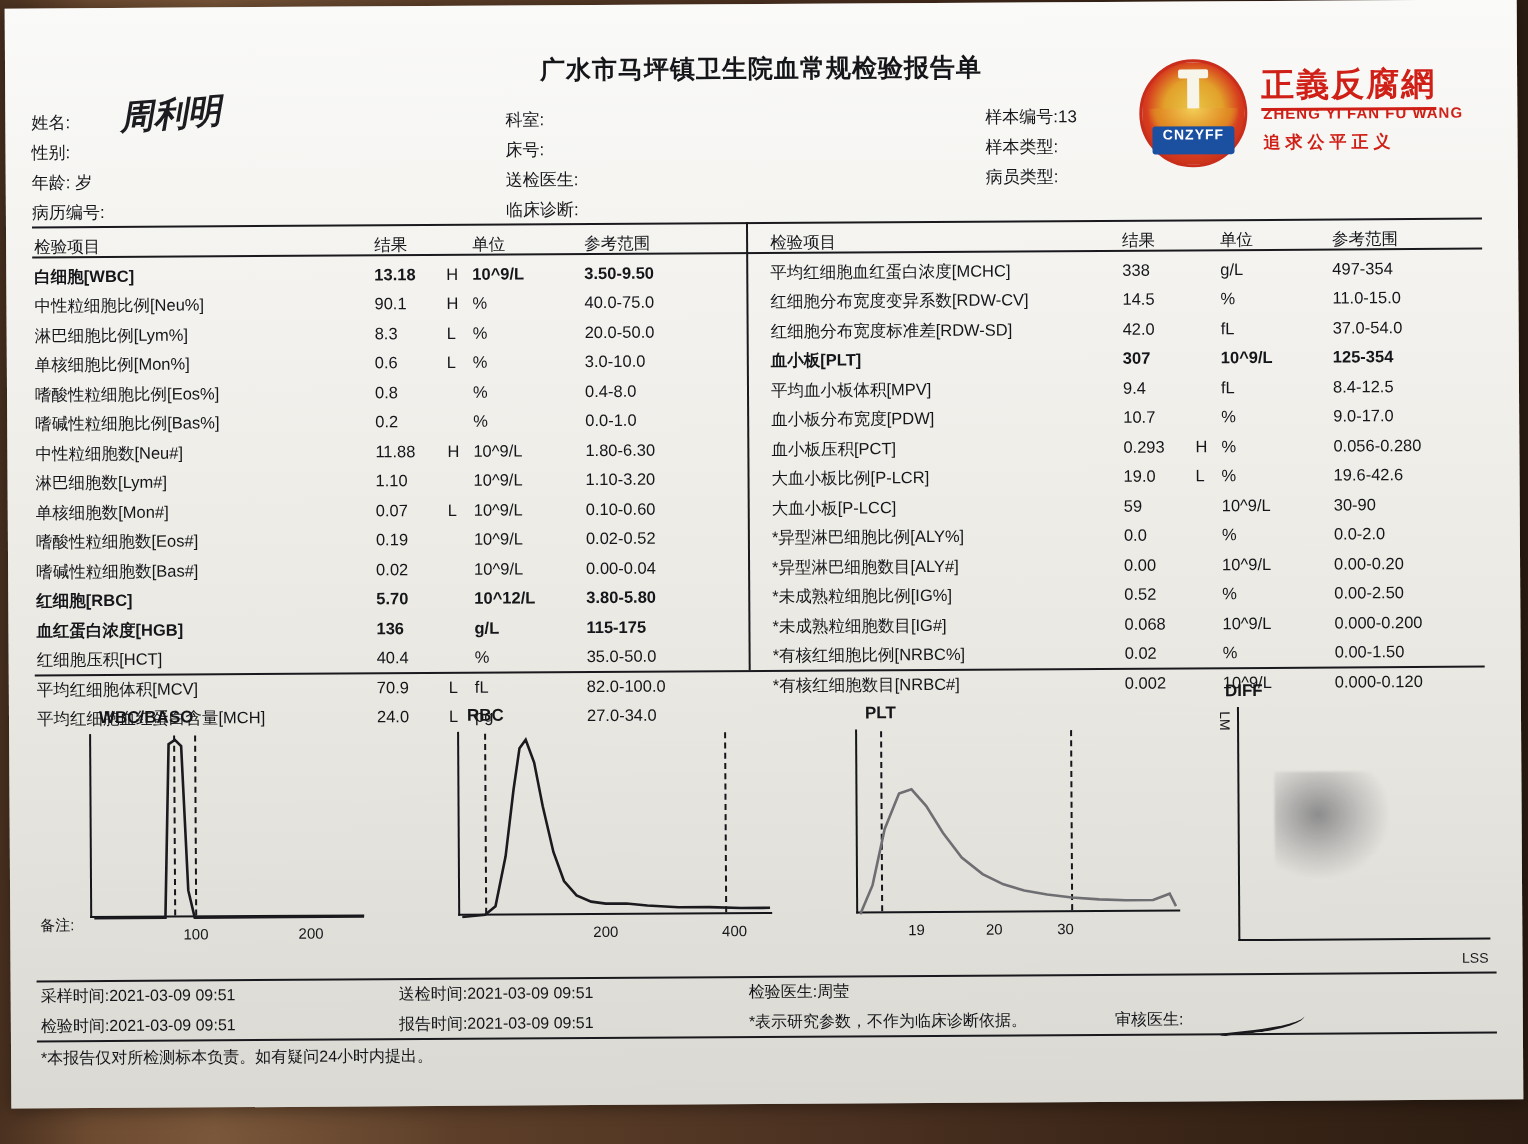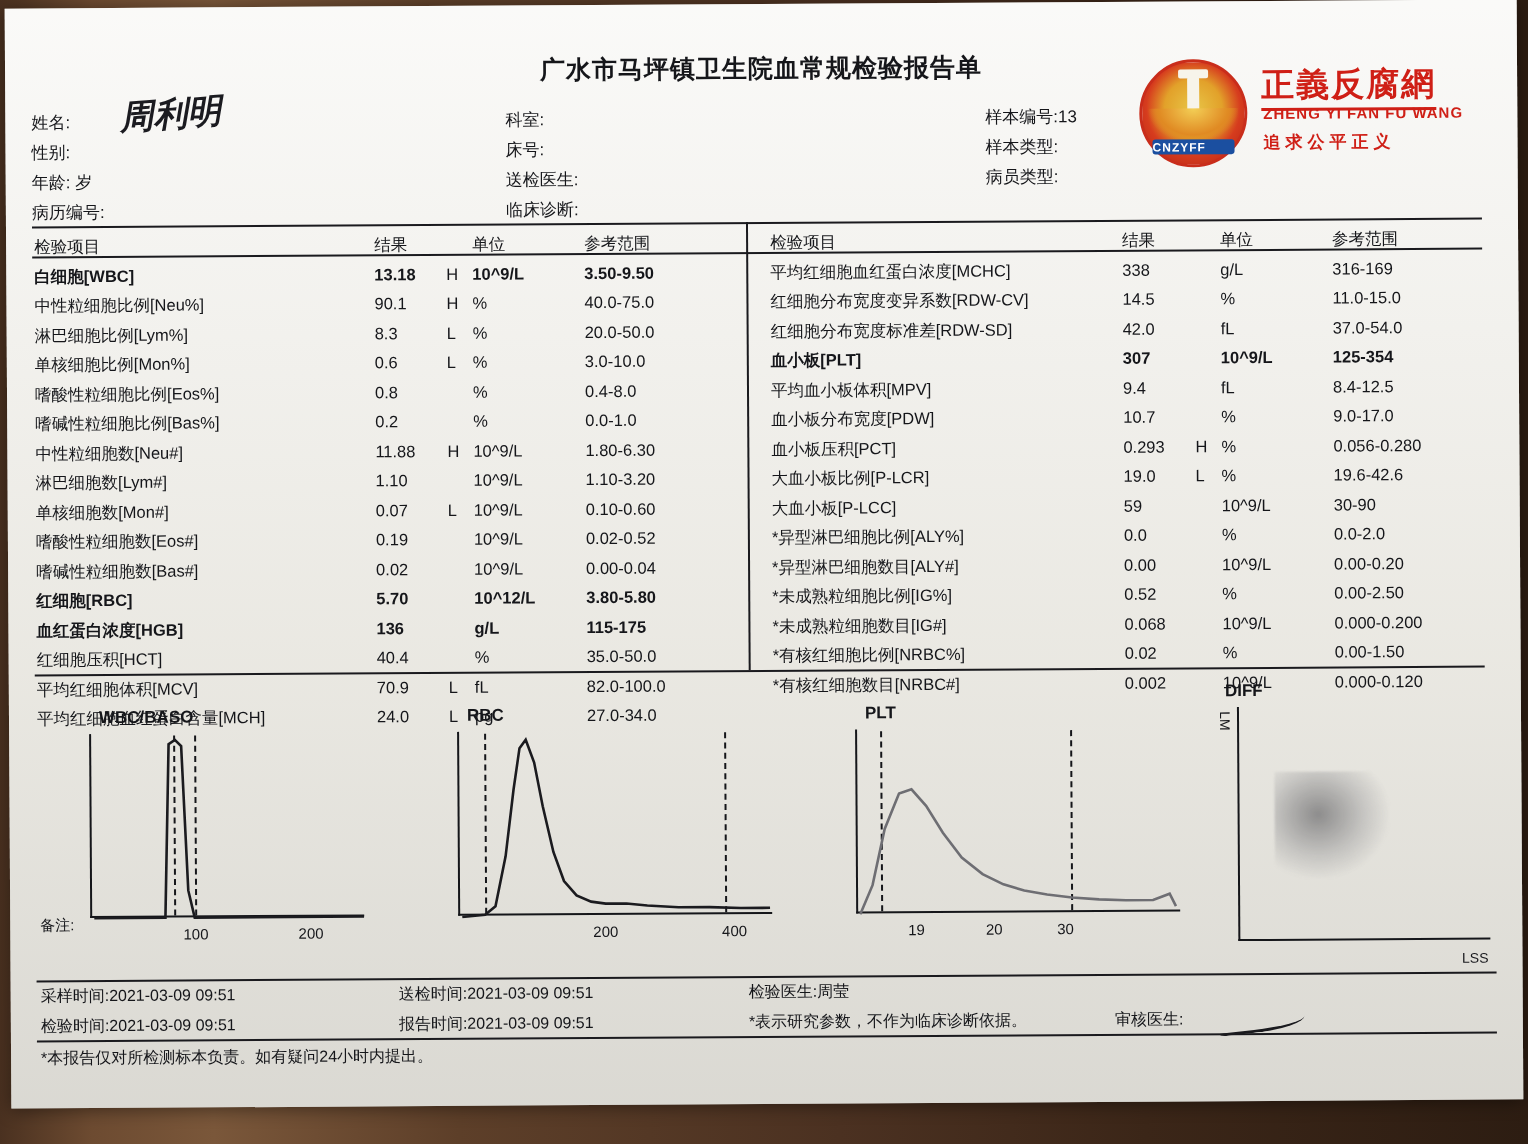--- a/index.html
+++ b/index.html
@@ -63,23 +63,23 @@
   }
   .emblem .pillar:before{
     content:"";position:absolute;left:-9px;top:-7px;width:30px;height:9px;background:#f7f4ea;border-radius:2px;
   }
   .emblem .wings{
     position:absolute;left:6px;top:46px;right:6px;height:34px;
     background:radial-gradient(ellipse at 50% 0%,#f3cf56 0%,#e08a23 55%,rgba(224,138,35,0) 72%);
     border-radius:0 0 50% 50%;
   }
   .emblem .band{
-    position:absolute;left:10px;bottom:10px;right:10px;height:15px;
-    background:#1b4fa0;border-radius:3px;color:#fff;font-size:12px;
-    text-align:left;line-height:16px;letter-spacing:1px;font-weight:bold;
+    position:absolute;left:10px;bottom:10px;right:10px;height:28px;
+    background:#1b4fa0;border-radius:3px;color:#fff;font-size:14px;
+    text-align:center;line-height:16px;letter-spacing:1px;font-weight:bold;
   }
   .logo .zh{
     position:absolute;left:122px;top:4px;font-size:33px;font-weight:bold;color:#cf1f16;
     letter-spacing:2px;font-family:"Liberation Serif","DejaVu Serif",serif;
   }
   .logo .zh:after{
     content:"";position:absolute;left:0;right:0;bottom:-3px;height:3px;background:#cf1f16;
   }
   .logo .py{position:absolute;left:124px;top:46px;font-size:15px;font-weight:bold;color:#cf1f16;letter-spacing:1px;}
   .logo .slogan{position:absolute;left:124px;top:72px;font-size:17px;font-weight:bold;color:#cf1f16;letter-spacing:5px;}
@@ -312,21 +312,21 @@
             <td class="cval">结果</td>
             <td class="cflag"></td>
             <td class="cunit">单位</td>
             <td class="cref">参考范围</td>
           </tr>
           <tr>
                 <td class="cname">平均红细胞血红蛋白浓度[MCHC]</td>
                 <td class="cval">338</td>
                 <td class="cflag"></td>
                 <td class="cunit">g/L</td>
-                <td class="cref">316-169</td>
+                <td class="cref">497-354</td>
               </tr>
           <tr>
                 <td class="cname">红细胞分布宽度变异系数[RDW-CV]</td>
                 <td class="cval">14.5</td>
                 <td class="cflag"></td>
                 <td class="cunit">%</td>
                 <td class="cref">11.0-15.0</td>
               </tr>
           <tr>
                 <td class="cname">红细胞分布宽度标准差[RDW-SD]</td>

